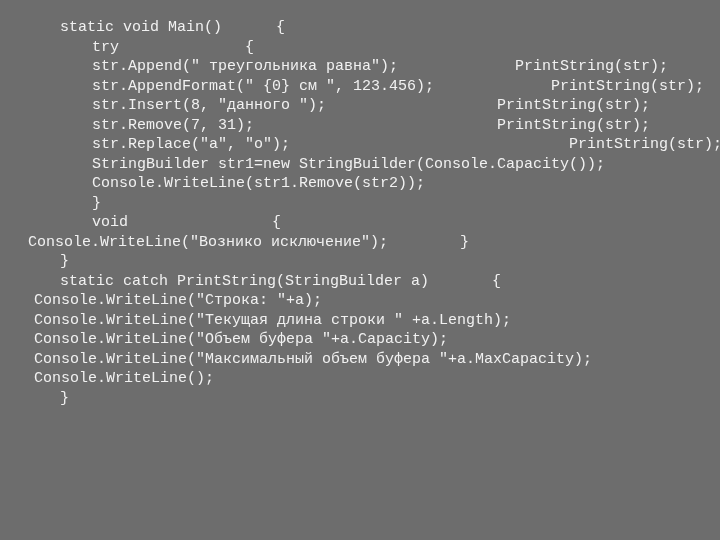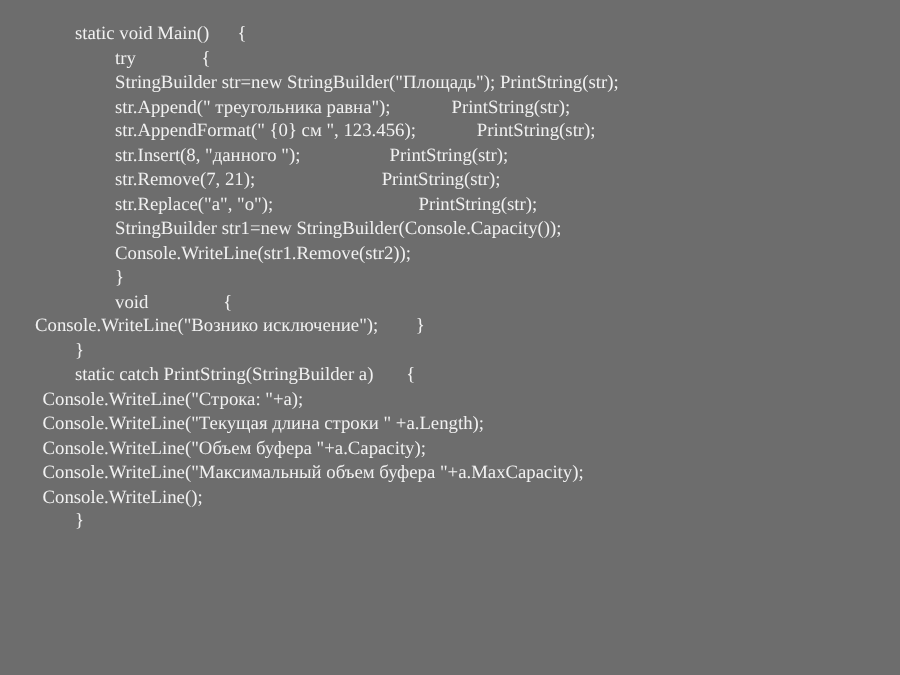--- a/index.html
+++ b/index.html
@@ -5,37 +5,36 @@
   html,body{margin:0;padding:0;width:720px;height:540px;overflow:hidden}
   body{
     background:#6d6d6d;
     font-family:"Segoe UI",Arial,sans-serif;
     font-size:15px;
     color:#f1f1f1;
     line-height:1.3;
     padding:18px 28px 0 28px;
     box-sizing:border-box;
   }
-  .code{white-space:pre;font-family:Liberation Serif, serif}
+  .code{white-space:pre;font-family:Liberation Mono, monospace}
   .in1{padding-left:32px}
   .in2{padding-left:64px}
   .in0{padding-left:0}
   .inA{padding-left:6px}
 </style>
 </head>
 <body>
 
 <div id="code-block">
     <div class="code in1">static void Main()      {</div>
     <div class="code in2">try              {</div>
-    <div class="code in2">StringBuilder str=new StringBuilder("Площадь"); PrintString(str);</div>
     <div class="code in2">str.Append(" треугольника равна");             PrintString(str);</div>
     <div class="code in2">str.AppendFormat(" {0} см ", 123.456);             PrintString(str);</div>
     <div class="code in2">str.Insert(8, "данного ");                   PrintString(str);</div>
-    <div class="code in2">str.Remove(7, 21);                           PrintString(str);</div>
+    <div class="code in2">str.Remove(7, 31);                           PrintString(str);</div>
     <div class="code in2">str.Replace("а", "о");                               PrintString(str);</div>
     <div class="code in2">StringBuilder str1=new StringBuilder(Console.Capacity());</div>
     <div class="code in2">Console.WriteLine(str1.Remove(str2));</div>
     <div class="code in2">}</div>
     <div class="code in2">void                {</div>
     <div class="code in0">Console.WriteLine("Вознико исключение");        }</div>
     <div class="code in1">}</div>
     <div class="code in1">static catch PrintString(StringBuilder a)       {</div>
     <div class="code inA">Console.WriteLine("Строка: "+a);</div>
     <div class="code inA">Console.WriteLine("Текущая длина строки " +a.Length);</div>

